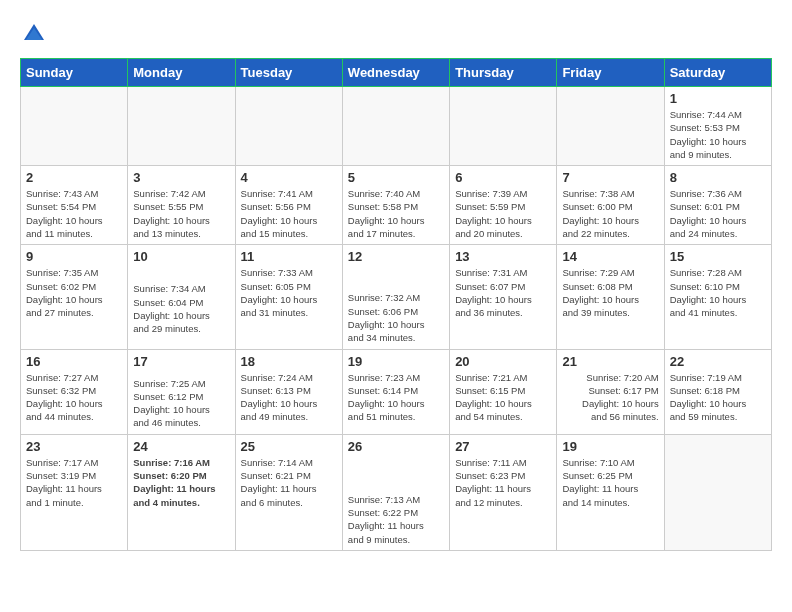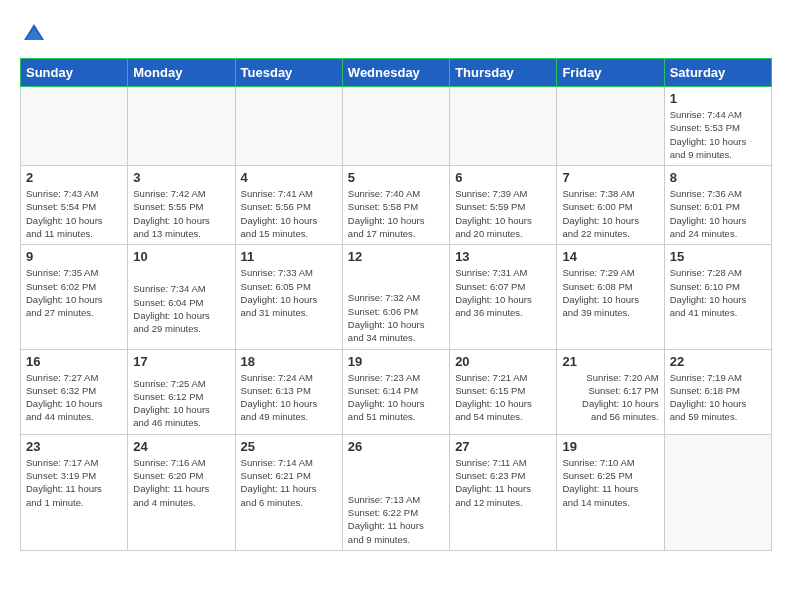--- a/index.html
+++ b/index.html
@@ -289,21 +289,21 @@
       <tr>
         <td>
           <div class="day-number">23</div>
           <div class="day-info" style="white-space: pre-line;">Sunrise: 7:17 AM
 Sunset: 3:19 PM
 Daylight: 11 hours
 and 1 minute.</div>
         </td>
         <td>
           <div class="day-number">24</div>
-          <div class="day-info" style="white-space: pre-line;">Sunrise: 7:16 AM
+          <div class="day-info" style="white-space: pre-line; font-weight: bold;">Sunrise: 7:16 AM
 Sunset: 6:20 PM
 Daylight: 11 hours
 and 4 minutes.</div>
         </td>
         <td>
           <div class="day-number">25</div>
           <div class="day-info" style="white-space: pre-line;">Sunrise: 7:14 AM
 Sunset: 6:21 PM
 Daylight: 11 hours
 and 6 minutes.</div>

